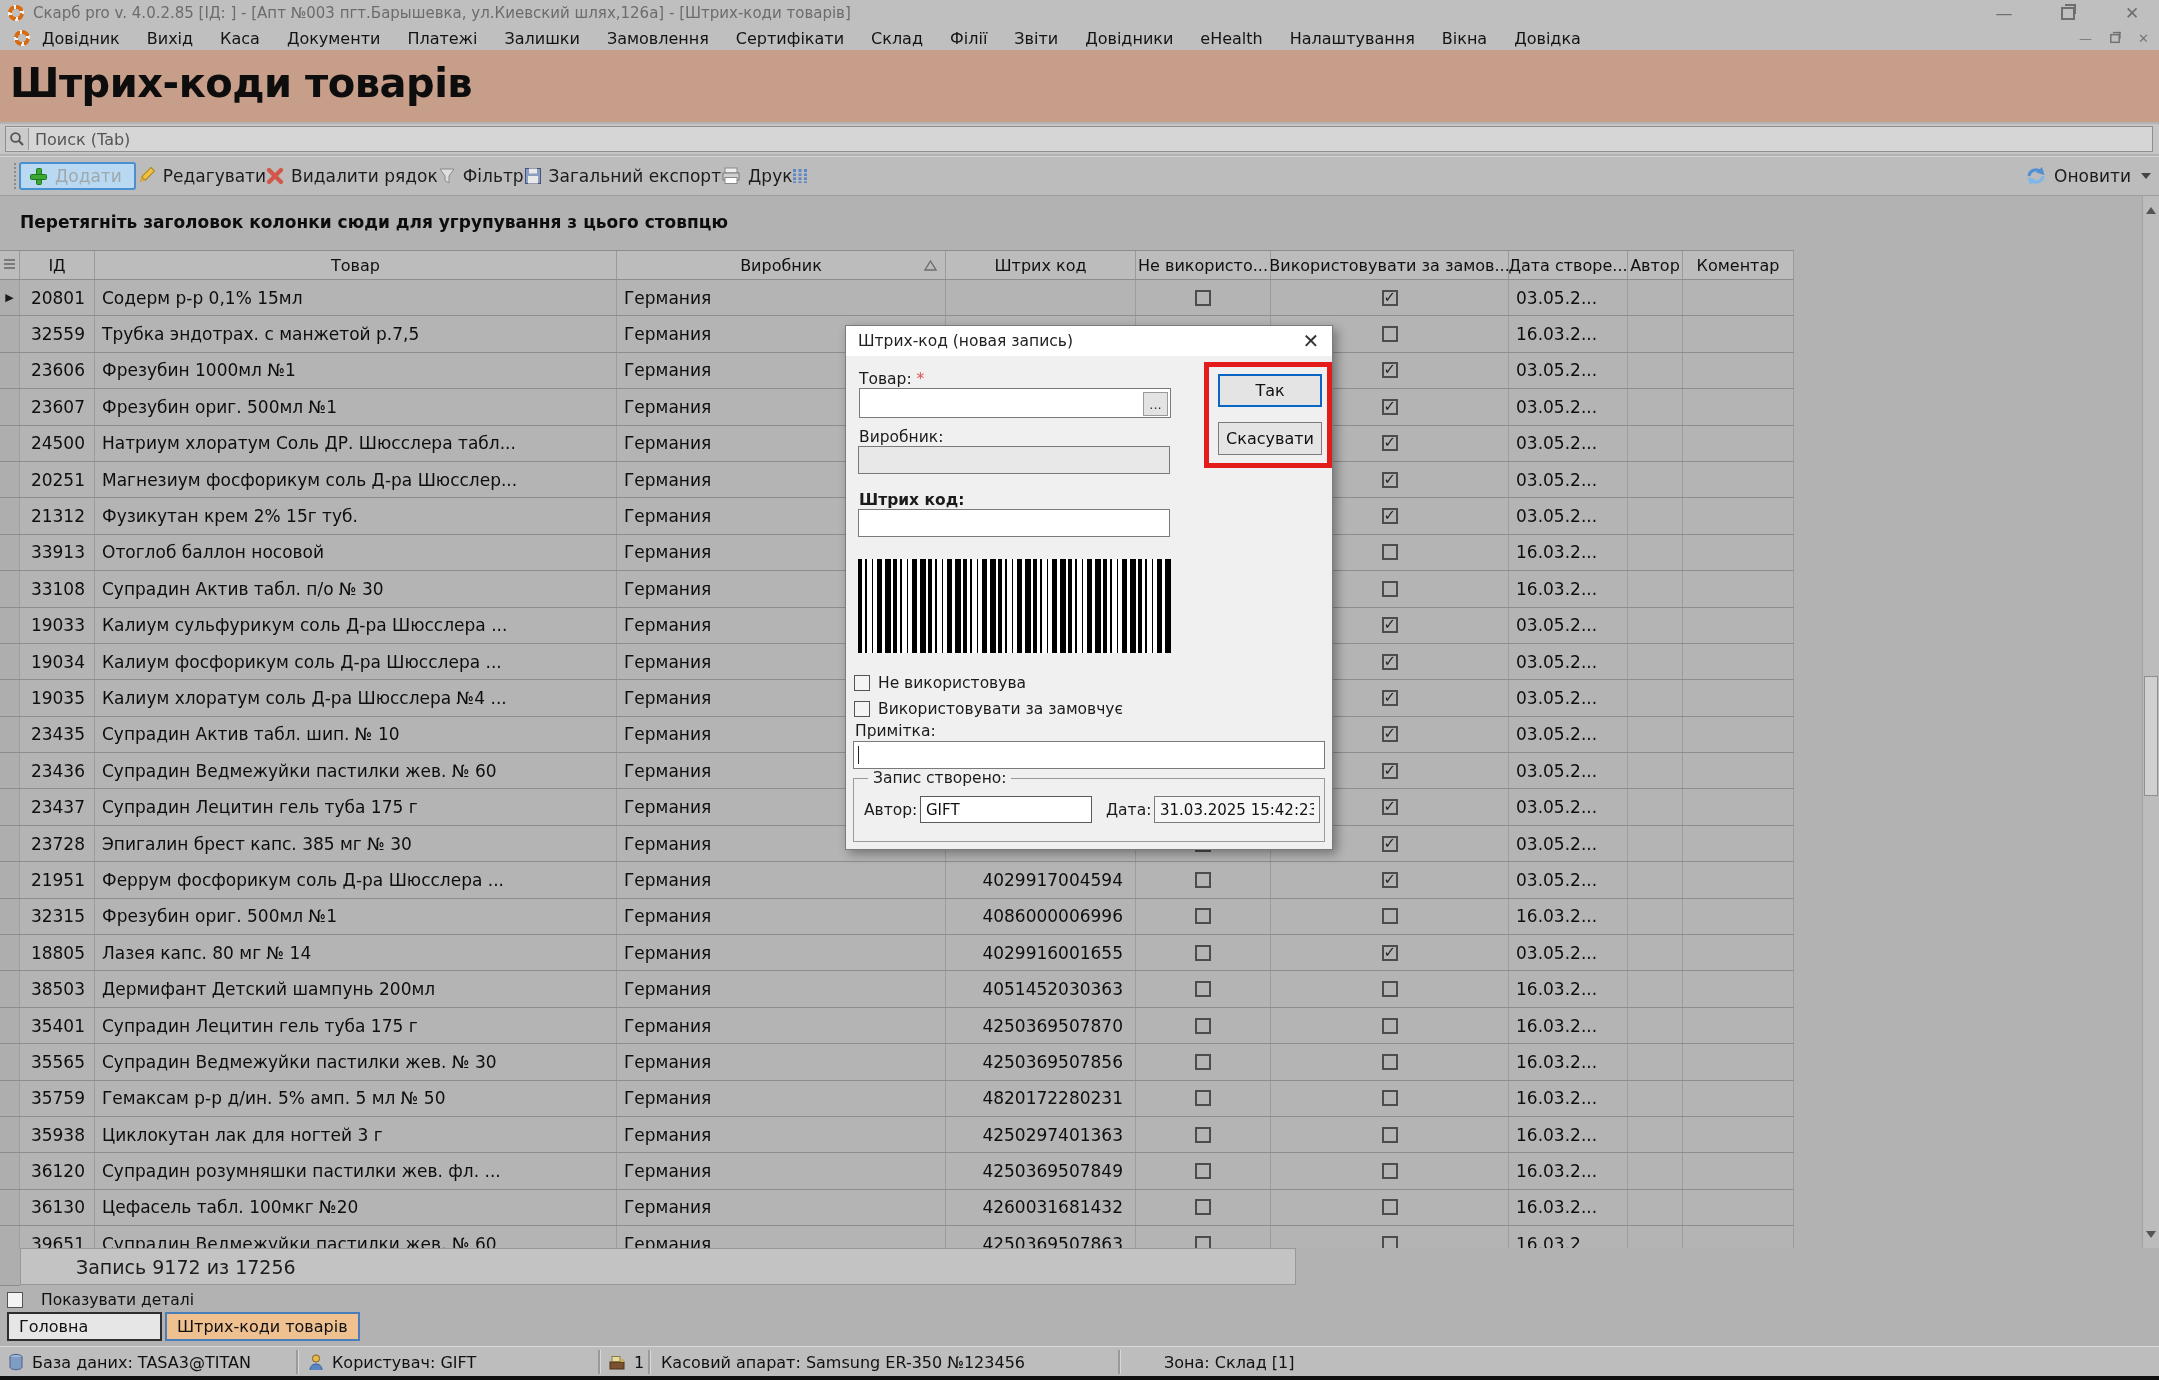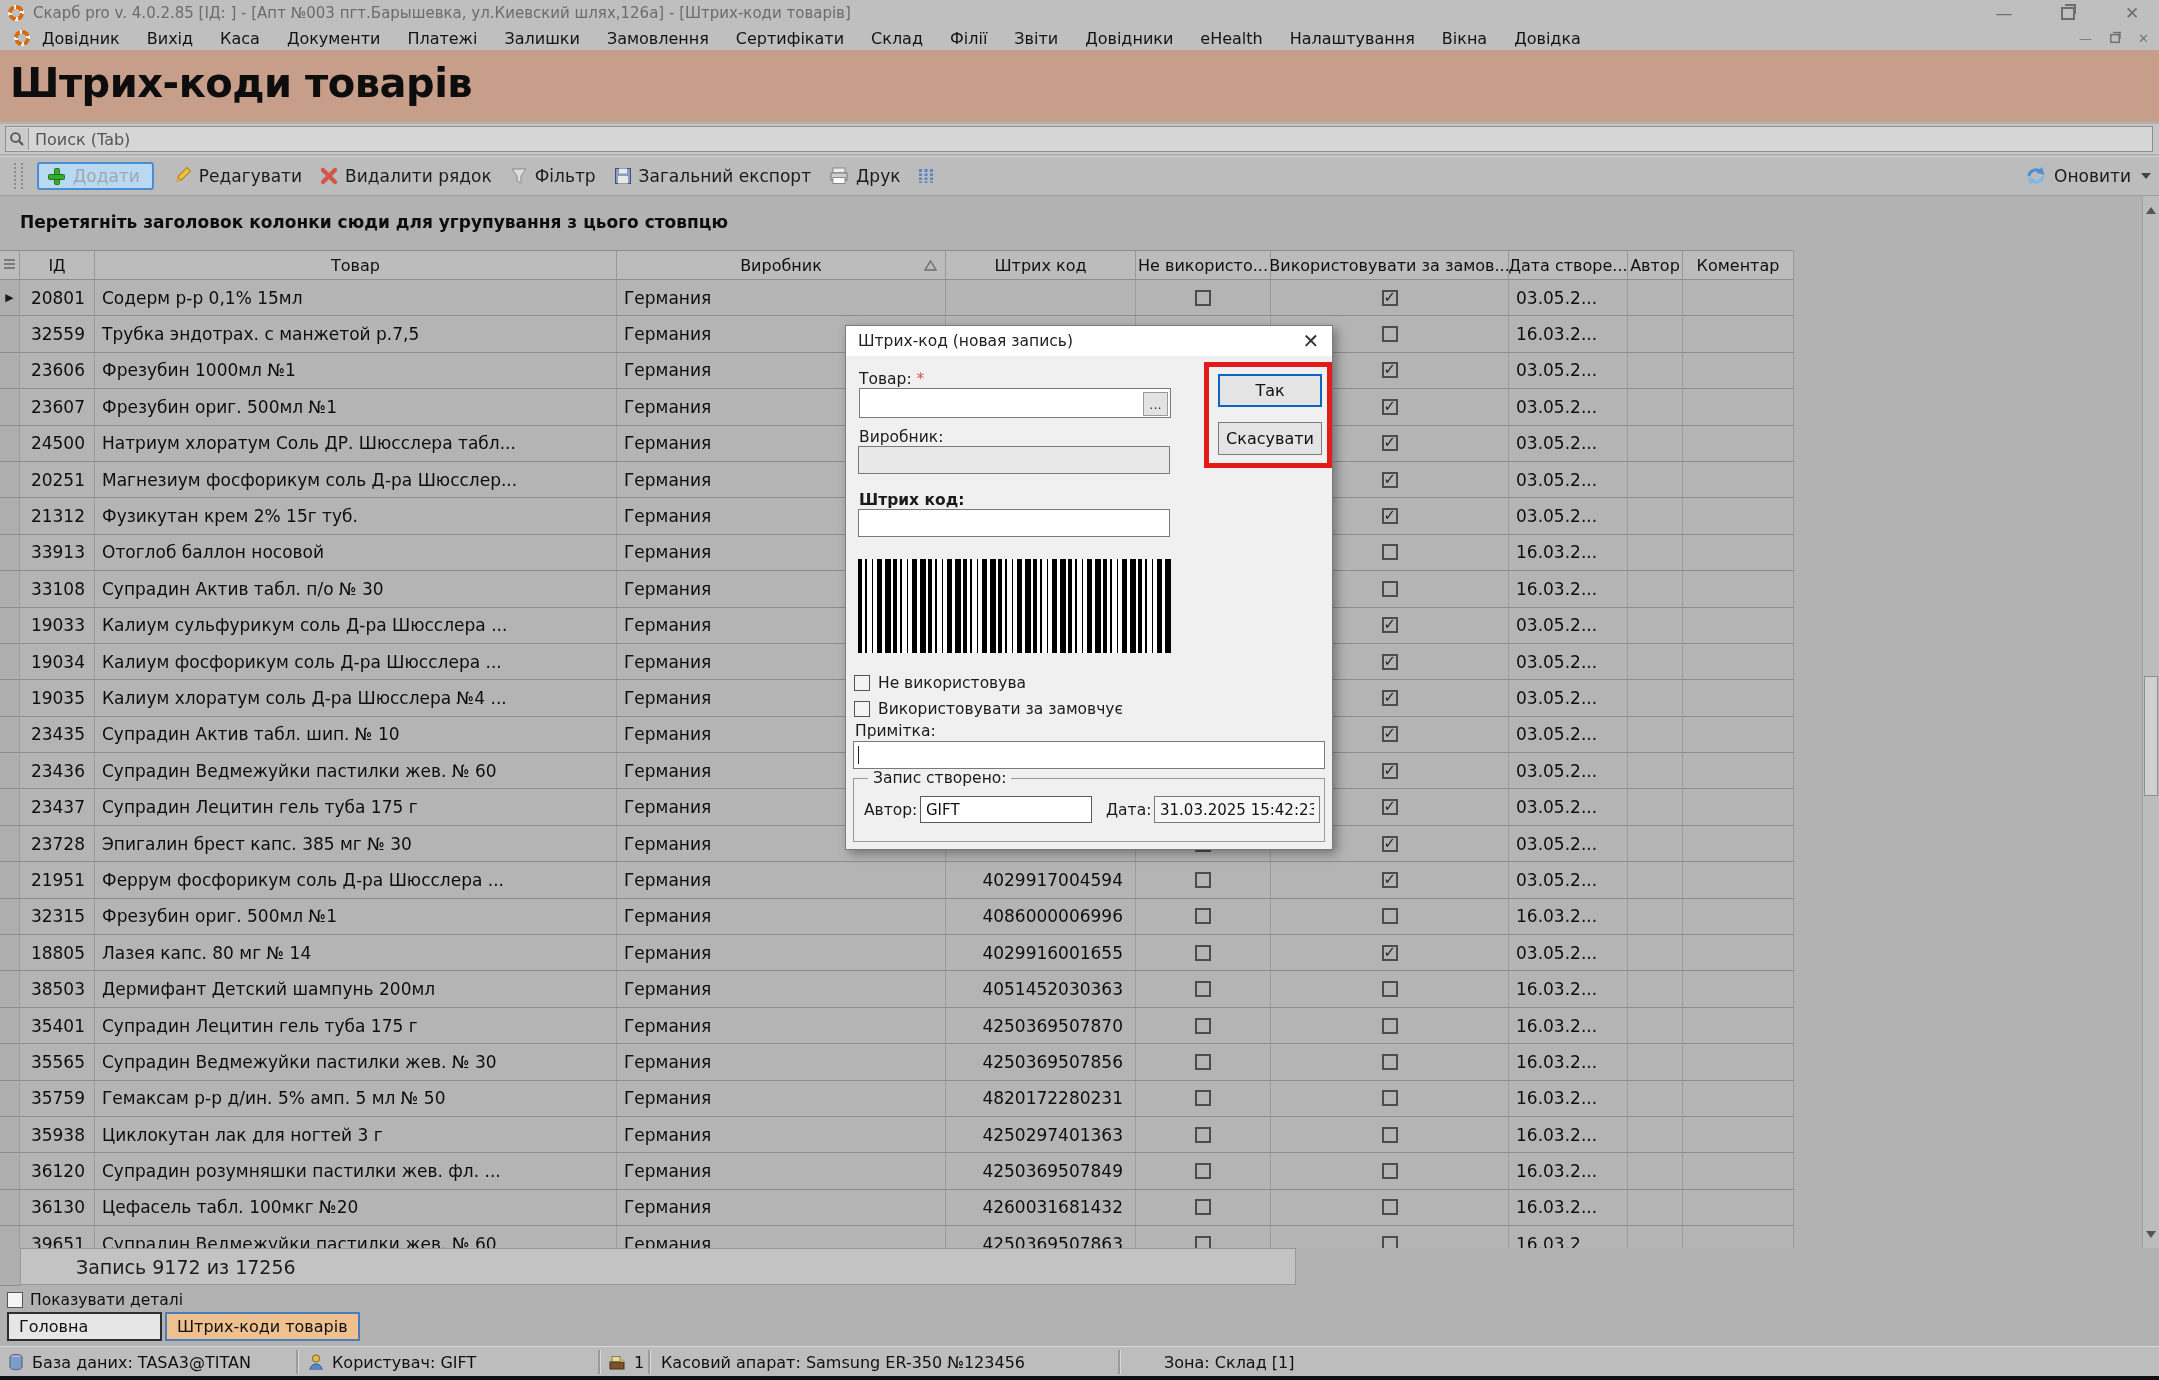--- a/index.html
+++ b/index.html
@@ -37,21 +37,21 @@
   .searchrow{position:absolute;left:0;top:124px;width:100%;height:30px;background:#c6c6c6;}
   .searchbox{position:absolute;left:5px;right:6px;top:2px;height:24px;background:#d6d6d6;border:1px solid #8f8f8f;
              display:flex;align-items:center;}
   .magbtn{width:22px;height:22px;border-right:1px solid #9a9a9a;background:#cbcbcb;display:flex;align-items:center;justify-content:center;flex:0 0 auto;}
   .searchinput{flex:1;border:none;background:transparent;font-size:16px;color:#333;padding:0 6px;outline:none;font-family:"DejaVu Sans",sans-serif;}
   .searchinput::placeholder{color:#555;}
 
   
   .toolbar{position:absolute;left:0;top:156px;width:100%;height:40px;background:#bcbcbc;
            border-top:1px solid #d4d4d4;border-bottom:1px solid #9e9e9e;box-sizing:border-box;
-           display:flex;align-items:center;gap:18px;padding-left:14px;}
+           display:flex;align-items:center;padding-left:14px;}
   .grip{width:5px;height:26px;border-left:2px dotted #8b8b8b;border-right:2px dotted #8b8b8b;margin-right:-4px;}
   .tbtn{display:flex;align-items:center;gap:7px;font-size:17px;color:#1c1c1c;cursor:default;}
   .addbtn{background:#b9d9f2;border:2px solid #4a8fd0;border-radius:3px;padding:2px 12px 2px 8px;color:#9fa8ad;}
   .refresh{position:absolute;right:28px;display:flex;align-items:center;gap:7px;font-size:17px;color:#1c1c1c;}
   .caret{position:absolute;right:8px;width:0;height:0;border-left:5px solid transparent;border-right:5px solid transparent;border-top:6px solid #444;}
 
   
   .groupbar{position:absolute;left:0;top:198px;width:100%;height:52px;background:#b2b2b2;}
   .grouptext{position:absolute;left:20px;top:14px;font-size:17px;font-weight:bold;color:#0d0d0d;}
 
@@ -71,21 +71,21 @@
   .c.bar{justify-content:flex-end;padding-right:12px;}
   .c.cbc{justify-content:center;}
   .cb{width:16px;height:16px;border:2px solid #4c4c4c;box-sizing:border-box;position:relative;background:transparent;}
   .cb.checked::after{content:"✓";position:absolute;left:0px;top:-4px;font-size:15px;color:#222;}
 
   
   .recordstrip{position:absolute;left:0;top:1248px;width:20px;height:37px;background:#aeaeae;border-bottom:1px solid #8d8d8d;}
   .recordbar{position:absolute;left:20px;top:1248px;width:1276px;height:37px;background:#c3c3c3;
              border:1px solid #989898;box-sizing:border-box;display:flex;align-items:center;padding-left:55px;
              font-size:19px;color:#1c1c1c;}
-  .detailsrow{position:absolute;left:7px;top:1290px;height:20px;display:flex;align-items:center;gap:7px;font-size:15.5px;color:#111;}
+  .detailsrow{position:absolute;left:7px;top:1290px;height:20px;display:flex;align-items:center;gap:18px;font-size:15.5px;color:#111;}
   .cb.white{background:#f4f4f4;border:1.6px solid #555;}
   .tabsrow{position:absolute;left:0;top:1312px;width:100%;height:30px;background:#b2b2b2;}
   .tabs{position:absolute;left:7px;top:0;display:flex;gap:3px;height:29px;border-radius:11px;}
   .tab{display:flex;align-items:center;padding:0 10px;min-width:155px;font-size:16px;color:#111;
        background:#e6e6e6;border:2px solid #2e2e2e;box-sizing:border-box;}
   .tab.active{background:#efc191;border:2px solid #4a7ebb;}
 
   
   .statusbar{position:absolute;left:0;top:1346px;width:100%;height:30px;background:#bdbdbd;border-top:1px solid #d8d8d8;box-sizing:border-box;font-size:16px;color:#111;}
   .seg{position:absolute;top:0;height:30px;display:flex;align-items:center;gap:8px;}

